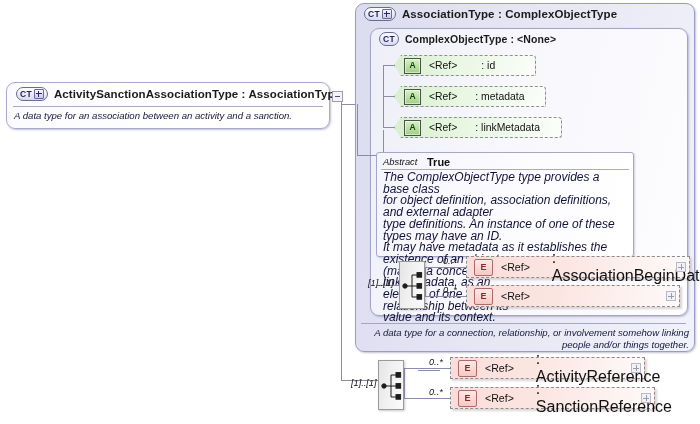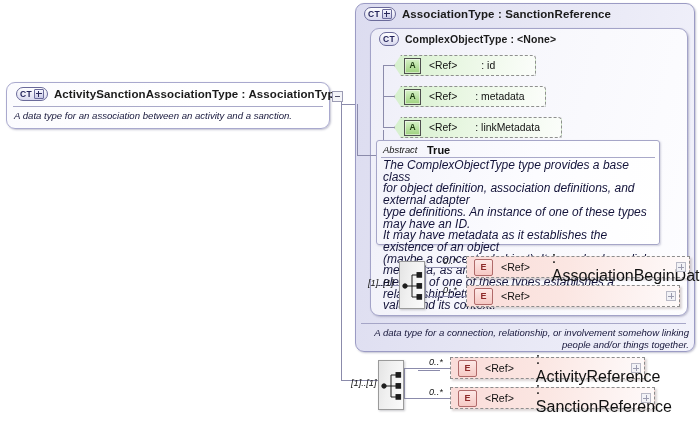--- a/index.html
+++ b/index.html
@@ -191,21 +191,21 @@
   <div class="annot" style="left:14px;top:110px;width:308px;">A data type for an association between an activity and a sanction.</div>
   <div class="minus" style="left:332px;top:91px;"></div>
 
   <div class="panel" style="left:355px;top:3px;width:340px;height:349px;"></div>
 
   <div class="hdr" style="left:364px;top:7px;">
     <span class="badge">
       <span class="bt">CT</span>
       <span class="plus"></span>
     </span>
-    <span class="ttl">AssociationType : SanctionReference</span>
+    <span class="ttl">AssociationType : ComplexObjectType</span>
   </div>
 
   <div class="panel inner" style="left:370px;top:28px;width:318px;height:288px;"></div>
 
   <div class="hdr" style="left:379px;top:32px;">
     <span class="badge">
       <span class="bt">CT</span>
     </span>
     <span class="ttl small">ComplexObjectType : &lt;None&gt;</span>
   </div>
@@ -238,21 +238,21 @@
   </div>
 
   <div class="attr" style="left:394px;top:117px;width:168px;">
     <span class="abadge">
       <span>A</span>
     </span>
     <span class="ref">&lt;Ref&gt;</span>
     <span class="nm" style="margin-left:18px;">: linkMetadata</span>
   </div>
 
-  <div class="absblock" style="left:376px;top:140px;width:284px;height:105px;">
+  <div class="absblock" style="left:376px;top:152px;width:258px;height:105px;">
     <span class="lbl">Abstract</span>
     <span class="val">True</span>
     <span class="sep"></span>
     <span class="body">The ComplexObjectType type provides a base class
 for object definition, association definitions, and external adapter
 type definitions. An instance of one of these types may have an ID.
 It may have metadata as it establishes the existence of an object
 (maybe a conceptual object). It may also have link metadata, as an
 element of one of these types establishes a relationship between its
 value and its context.</span>

